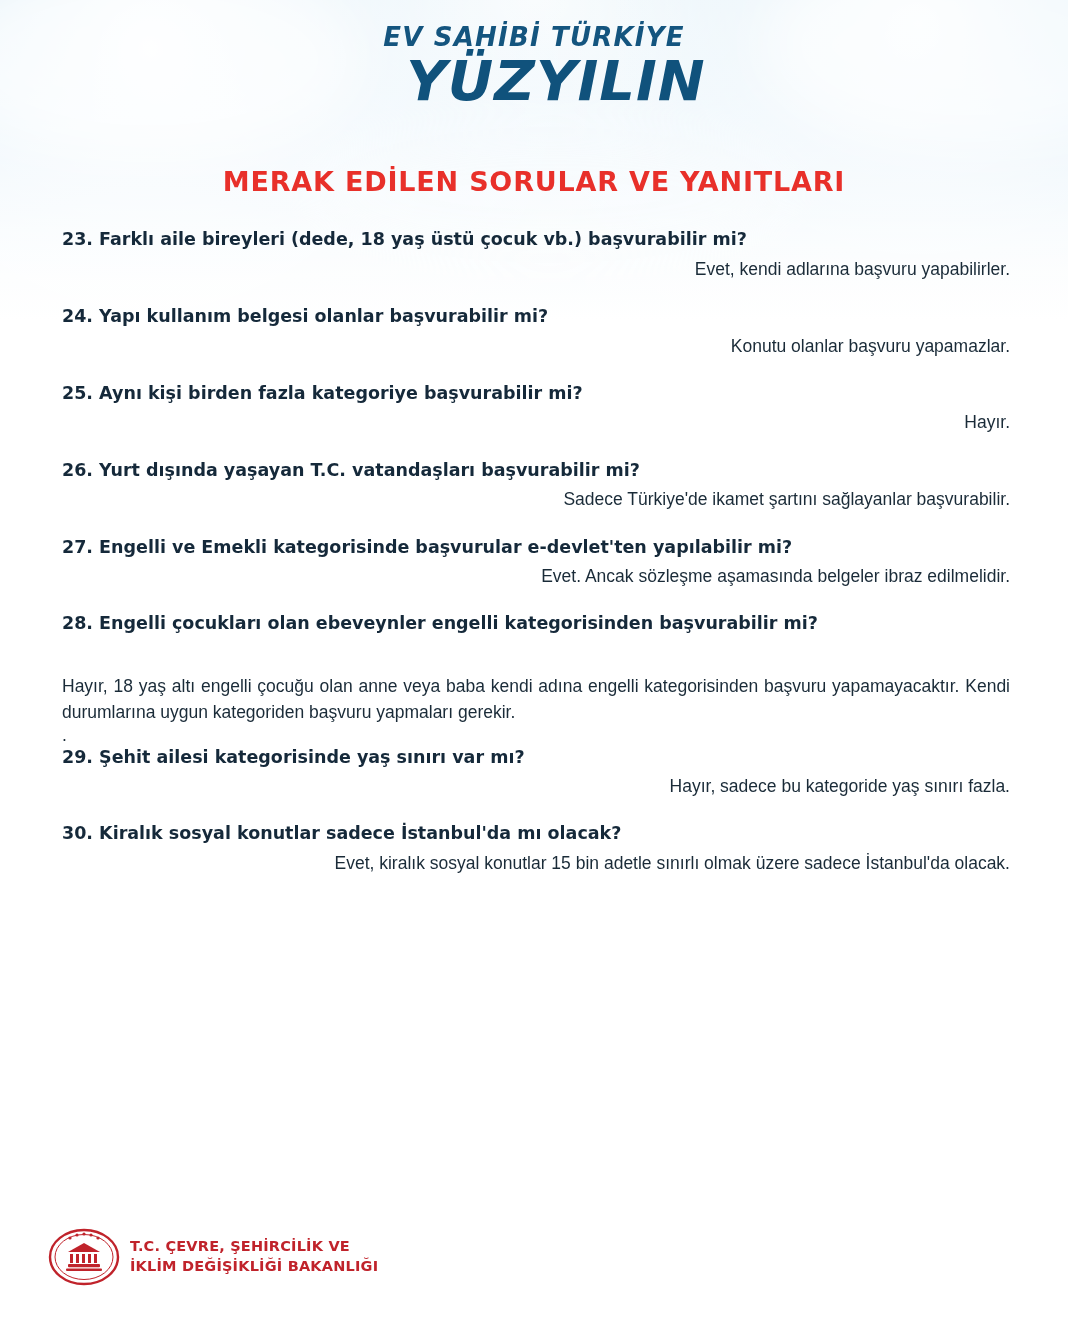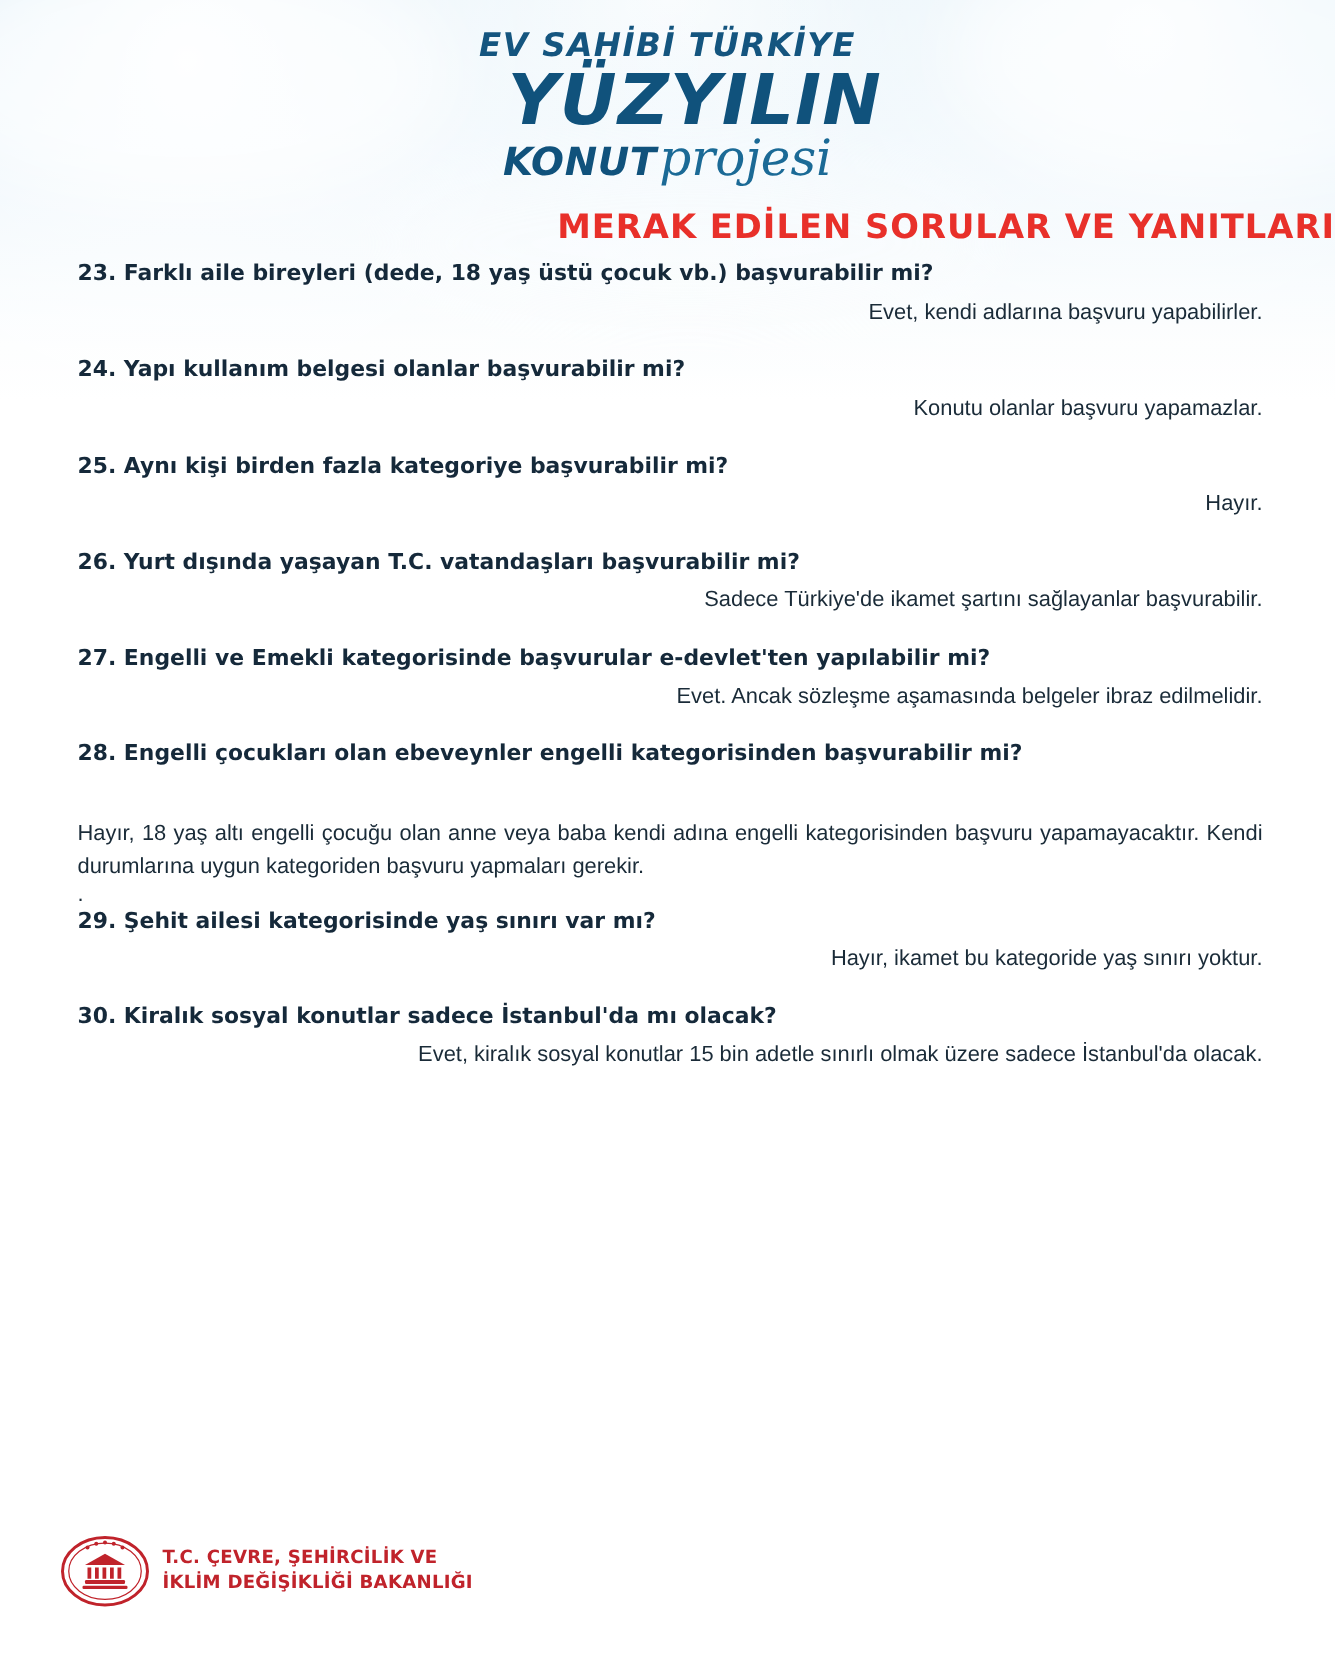--- a/index.html
+++ b/index.html
@@ -92,32 +92,32 @@
     margin-left: 2px;
     vertical-align: baseline;
   }
 
   
   .doc-title {
     position: absolute;
     top: 166px;
     left: 0;
     width: 1068px;
-    text-align: right;
+    text-align: center;
     font-family: "DejaVu Sans", sans-serif;
     font-weight: bold;
     font-size: 27px;
     letter-spacing: 0.8px;
     color: #e8302a;
   }
 
   
   .faq {
     position: absolute;
-    top: 208px;
+    top: 228px;
     left: 62px;
     width: 948px;
   }
   .faq-item { margin-bottom: 23px; }
   .faq-q {
     font-family: "DejaVu Sans", sans-serif;
     font-weight: bold;
     font-size: 17.5px;
     color: #15293a;
     line-height: 1.35;
@@ -169,23 +169,20 @@
 
 <div class="page">
 
   <div class="cloud-wisp" style="left:-60px; top:-40px; width:420px; height:200px;"></div>
   <div class="cloud-wisp" style="left:760px; top:-60px; width:420px; height:210px;"></div>
   <div class="cloud-wisp" style="left:300px; top:120px; width:500px; height:150px; opacity:.5;"></div>
 
   <div class="logo-block">
     <div class="logo-line1">EV SAHİBİ TÜRKİYE</div>
     <div class="logo-line2">YÜZYILIN</div>
-    <div class="logo-line3">
-      <span class="logo-konut">KONUT</span><span class="logo-projesi">projesi</span>
-    </div>
   </div>
 
   <div class="doc-title">MERAK EDİLEN SORULAR VE YANITLARI</div>
 
   <div class="faq">
 
     <div class="faq-item">
       <div class="faq-q">23. Farklı aile bireyleri (dede, 18 yaş üstü çocuk vb.) başvurabilir mi?</div>
       <div class="faq-a">Evet, kendi adlarına başvuru yapabilirler.</div>
     </div>
@@ -211,21 +208,21 @@
     </div>
 
     <div class="faq-item" style="margin-bottom:6px;">
       <div class="faq-q">28. Engelli çocukları olan ebeveynler engelli kategorisinden başvurabilir mi?</div>
       <div class="faq-a justify">Hayır, 18 yaş altı engelli çocuğu olan anne veya baba kendi adına engelli kategorisinden başvuru yapamayacaktır. Kendi durumlarına uygun kategoriden başvuru yapmaları gerekir.</div>
       <div class="faq-dot">.</div>
     </div>
 
     <div class="faq-item">
       <div class="faq-q">29. Şehit ailesi kategorisinde yaş sınırı var mı?</div>
-      <div class="faq-a">Hayır, ikamet bu kategoride yaş sınırı yoktur.</div>
+      <div class="faq-a">Hayır, sadece bu kategoride yaş sınırı fazla.</div>
     </div>
 
     <div class="faq-item">
       <div class="faq-q">30. Kiralık sosyal konutlar sadece İstanbul'da mı olacak?</div>
       <div class="faq-a">Evet, kiralık sosyal konutlar 15 bin adetle sınırlı olmak üzere sadece İstanbul'da olacak.</div>
     </div>
 
   </div>
 
   <div class="footer">

